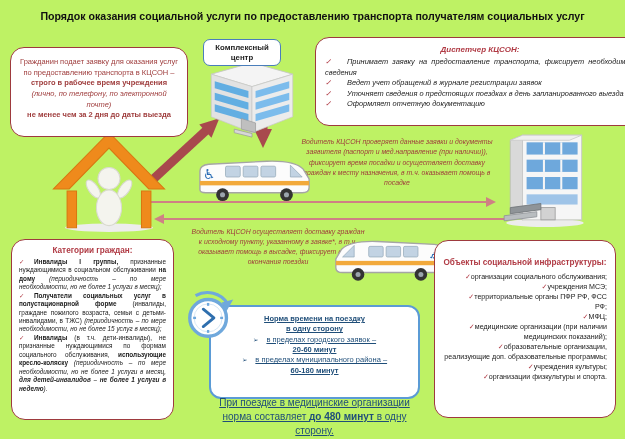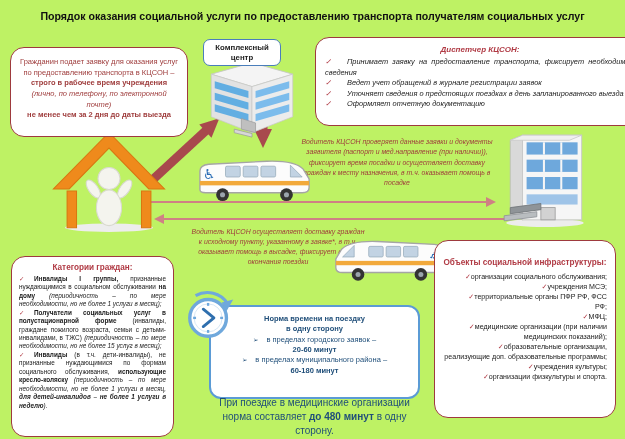--- a/index.html
+++ b/index.html
@@ -21,28 +21,28 @@
   #center-label{left:203px;top:39px;width:78px;height:27px;border:1.6px solid #4a7ebb;border-radius:7px;
                 background:#fff;z-index:4;display:flex;align-items:center;justify-content:center;
                 text-align:center;font-size:7.8px;font-weight:bold;color:#222;line-height:1.25;box-sizing:border-box;}
   #center-building{left:206px;top:60px;width:92px;height:78px;z-index:2;}
   #dispatcher-box{left:315px;top:37px;width:330px;height:89px;padding:6px 9px 4px;font-size:7.4px;line-height:1.42;font-style:italic;}
   #house-icon{left:50px;top:124px;width:118px;height:110px;z-index:2;}
   #van-top{left:196px;top:146px;width:118px;height:62px;z-index:2;}
   #driver-note-top{left:300px;top:137px;width:194px;font-size:6.9px;font-style:italic;color:#9e3b3b;
                    text-align:center;line-height:1.5;}
   #tall-building{left:496px;top:126px;width:102px;height:102px;z-index:2;}
-  #categories-box{left:11px;top:256px;width:163px;height:181px;padding:6px 7px;font-size:6.4px;line-height:1.32;}
+  #categories-box{left:11px;top:239px;width:163px;height:181px;padding:6px 7px;font-size:6.4px;line-height:1.32;}
   #categories-box .box-title{font-size:8.2px;margin-bottom:1px;}
   #categories-box .chk{width:15px;}
   #driver-note-bottom{left:191px;top:227px;width:174px;font-size:6.9px;font-style:italic;color:#9e3b3b;
                       text-align:center;line-height:1.45;}
   #van-bottom{left:331px;top:227px;width:116px;height:60px;z-index:2;}
   #time-box{left:209px;top:305px;width:211px;height:94px;padding:7px 8px 4px;color:#1f4e79;font-size:7.5px;
-            line-height:1.38;text-align:center;}
+            line-height:1.38;text-align:center;text-decoration:underline;}
   #time-box .tb-title{font-weight:bold;}
   #time-box .bullet{color:#1f4e79;}
   #time-box .arrow-bullet{display:inline-block;margin-right:8px;font-size:6.5px;}
   #time-box .tb-note{margin-top:20px;font-size:10px;}
   #clock-icon{left:183px;top:285px;width:56px;height:60px;z-index:5;}
   #infra-box{left:434px;top:240px;width:182px;height:178px;padding:16px 8px;font-size:7.1px;line-height:1.42;}
   #infra-box .box-title{font-size:8.2px;margin-bottom:3px;}
   #infra-box .chk-item{text-align:right;}
   #arrows{left:0;top:0;z-index:1;pointer-events:none;}
 </style>

